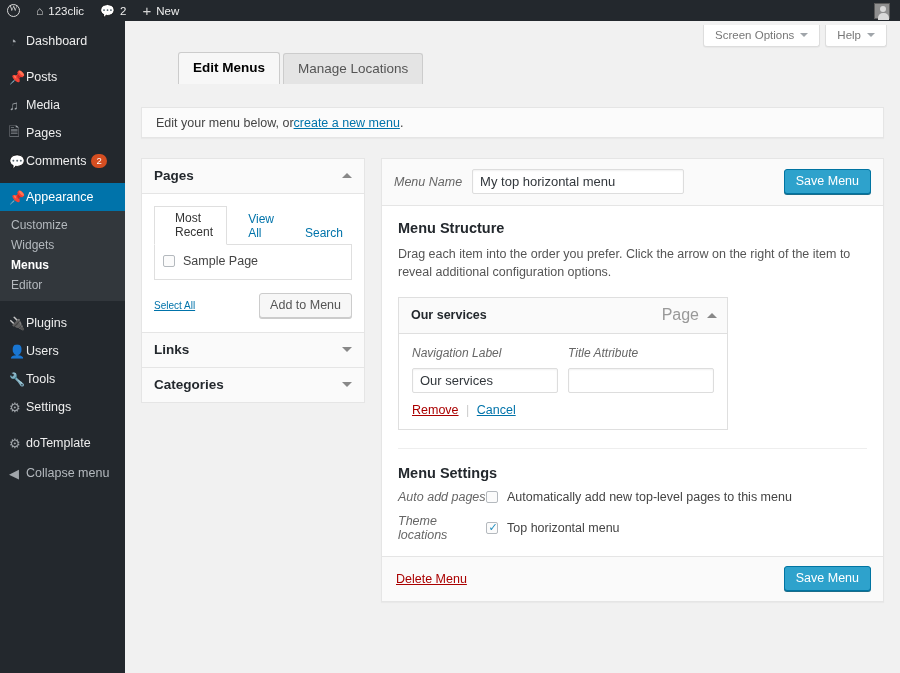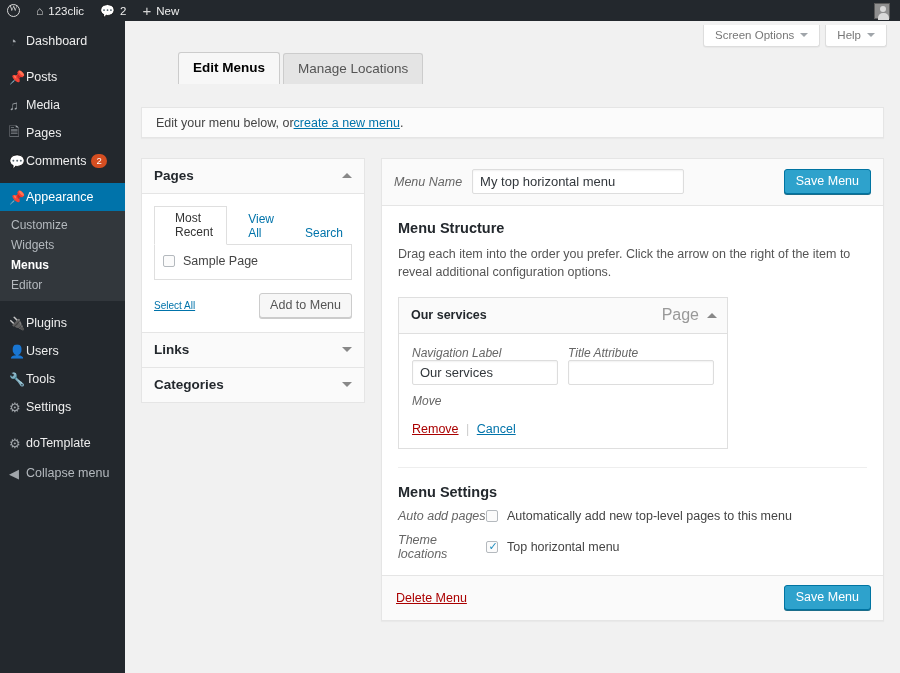--- a/index.html
+++ b/index.html
@@ -276,21 +276,21 @@
     padding: 8px 10px 9px 12px;
   }
   .mi-title { font-size: 12.5px; font-weight: bold; color: #23282d; }
   .mi-right { display: flex; align-items: center; gap: 8px; }
   .mi-type { font-size: 16px; color: #999; }
   .mi-body { padding: 12px 13px 12px 13px; }
   .mi-fields { display: flex; gap: 10px; }
   .mi-field { flex: 1; }
   .mi-flabel {
     display: block; font-style: italic; color: #666;
-    font-size: 12px; margin-bottom: 0;
+    font-size: 12px; margin-bottom: 8px;
   }
   .mi-finput { width: 100%; }
   .mi-move {
     font-style: italic; color: #666; font-size: 12px;
     margin: 9px 0 14px 0;
   }
   .mi-original {
     border: 1px solid #e5e5e5; background: #fff;
     padding: 5px 8px; font-size: 12px; color: #666;
   }
@@ -507,21 +507,20 @@
           <div class="mi-fields">
             <div class="mi-field">
               <span class="mi-flabel">Navigation Label</span>
               <input class="txt-input mi-finput" type="text" value="Our services" style="">
             </div>
             <div class="mi-field">
               <span class="mi-flabel">Title Attribute</span>
               <input class="txt-input mi-finput" type="text" value="" style="">
             </div>
           </div>
-          <div class="mi-move">Move</div>
           <div class="mi-actions">
             <a href="#" class="rm">Remove</a>
             <span class="sep">|</span>
             <a href="#" class="cx">Cancel</a>
           </div>
         </div>
       </div>
 
       <div class="hr-line"></div>
 

